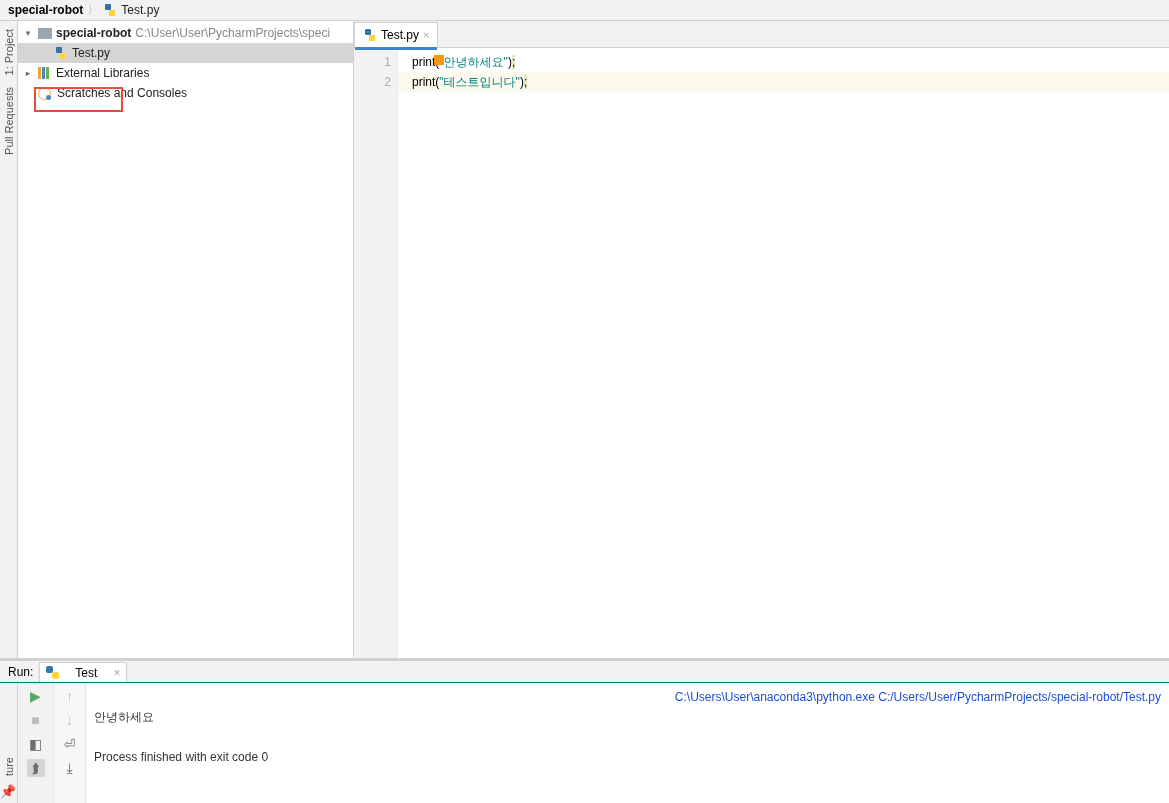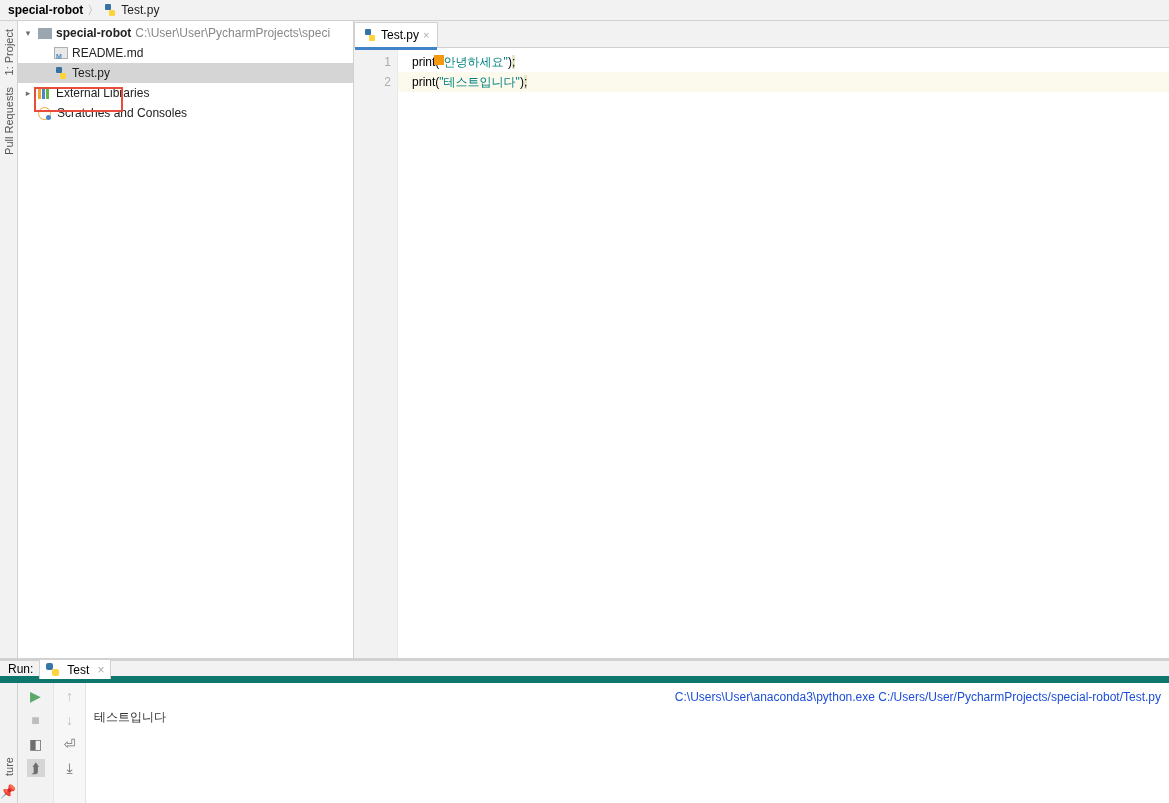--- a/index.html
+++ b/index.html
@@ -56,22 +56,22 @@
 .code { padding: 4px 0 0 14px; line-height: 20px; position:relative; flex:1;}
 .code .line { white-space: pre; height:20px;}
 .fn { color: #000; }
 .str { color: #008080; }
 .semi { background: #e6e6c8; }
 .caret-line { background: #fcfaed; position:absolute; left:0; right:0; height:20px; top:24px; z-index:0;}
 .code .line { position:relative; z-index:1;}
 .warn-dot { position:absolute; width:10px; height:10px; background:#f49810; top:7px; left:36px; z-index:2;}
 
 .bottom { height: 145px; border-top: 3px solid #d1d1d1; display: flex; flex-direction: column; background: #fff; }
-.run-head { height: 22px; background: #f2f2f2; border-bottom: 7px solid #0f766e; display: flex; align-items: center; padding: 0 8px; gap: 6px; }
-.run-head .pyfile { display:flex; align-items:center; gap:8px; background: #fff; border: 1px solid #d1d1d1; border-bottom: none; height: 20px; padding: 0 6px; margin-bottom:-1px;}
+.run-head { height: 22px; background: #f2f2f2; border-bottom: 1px solid #0f766e; display: flex; align-items: center; padding: 0 8px; gap: 6px; }
+.run-head .pyfile { display:flex; align-items:center; gap:16px; background: #fff; border: 1px solid #d1d1d1; border-bottom: none; height: 20px; padding: 0 6px; margin-bottom:-1px;}
 .run-head .pyfile .close{color:#aaa;}
 .pylogo{width:13px;height:13px;position:relative;}
 .pylogo::before,.pylogo::after{content:'';position:absolute;width:7px;height:7px;border-radius:2px;}
 .pylogo::before{background:#3776ab;top:0;left:0;}
 .pylogo::after{background:#ffd43b;bottom:0;right:0;}
 .run-body { flex: 1; display: flex; }
 .run-left { width: 36px; background: #f2f2f2; border-right: 1px solid #e5e5e5; display: flex; flex-direction: column; align-items: center; padding-top: 4px; gap: 6px; }
 .run-left2 { width: 32px; background: #f7f7f7; border-right: 1px solid #e5e5e5; display: flex; flex-direction: column; align-items: center; padding-top: 4px; gap: 6px; }
 .tool-icon{width:18px;height:18px;display:flex;align-items:center;justify-content:center;color:#6e6e6e;font-size:14px;}
 .tool-icon.play{color:#59a869;}
@@ -99,24 +99,20 @@
     <div class="tab-text">Pull Requests</div>
   </div>
 
   <div class="sidebar" style="position:relative;">
     <div class="tree">
       <div class="tree-row">
         <span class="arrow">▾</span>
         <span class="folder-icon" style="width:14px;height:11px;background:#9aa7b0;display:inline-block;"></span>
         <span class="name" style="font-weight:bold;">special-robot</span>
         <span class="path">C:\User\User\PycharmProjects\speci</span>
-      </div>
-      <div class="tree-row indent1">
-        <span class="md-icon"></span>
-        <span class="name">README.md</span>
       </div>
       <div class="tree-row indent1 selected">
         <span class="py-icon"></span>
         <span class="name">Test.py</span>
       </div>
       <div class="tree-row indent0b">
         <span class="arrow">▸</span>
         <span class="lib-icon">
             <span></span>
             <span></span>
@@ -176,17 +172,18 @@
       <span class="tool-icon highlighted">⮭</span>
     </div>
     <div class="run-left2">
       <span class="tool-icon" style="color:#bdbdbd;">↑</span>
       <span class="tool-icon" style="color:#bdbdbd;">↓</span>
       <span class="tool-icon">⏎</span>
       <span class="tool-icon">⤓</span>
     </div>
     <div class="console">
       <div class="cmd">C:\Users\User\anaconda3\python.exe C:/Users/User/PycharmProjects/special-robot/Test.py</div>
-      <div>테스트입니다</div>
+      <div>안녕하세요</div>
       <div style="height:20px;"></div>
+      <div>Process finished with exit code 0</div>
     </div>
   </div>
 </div>
 
 </body></html>

